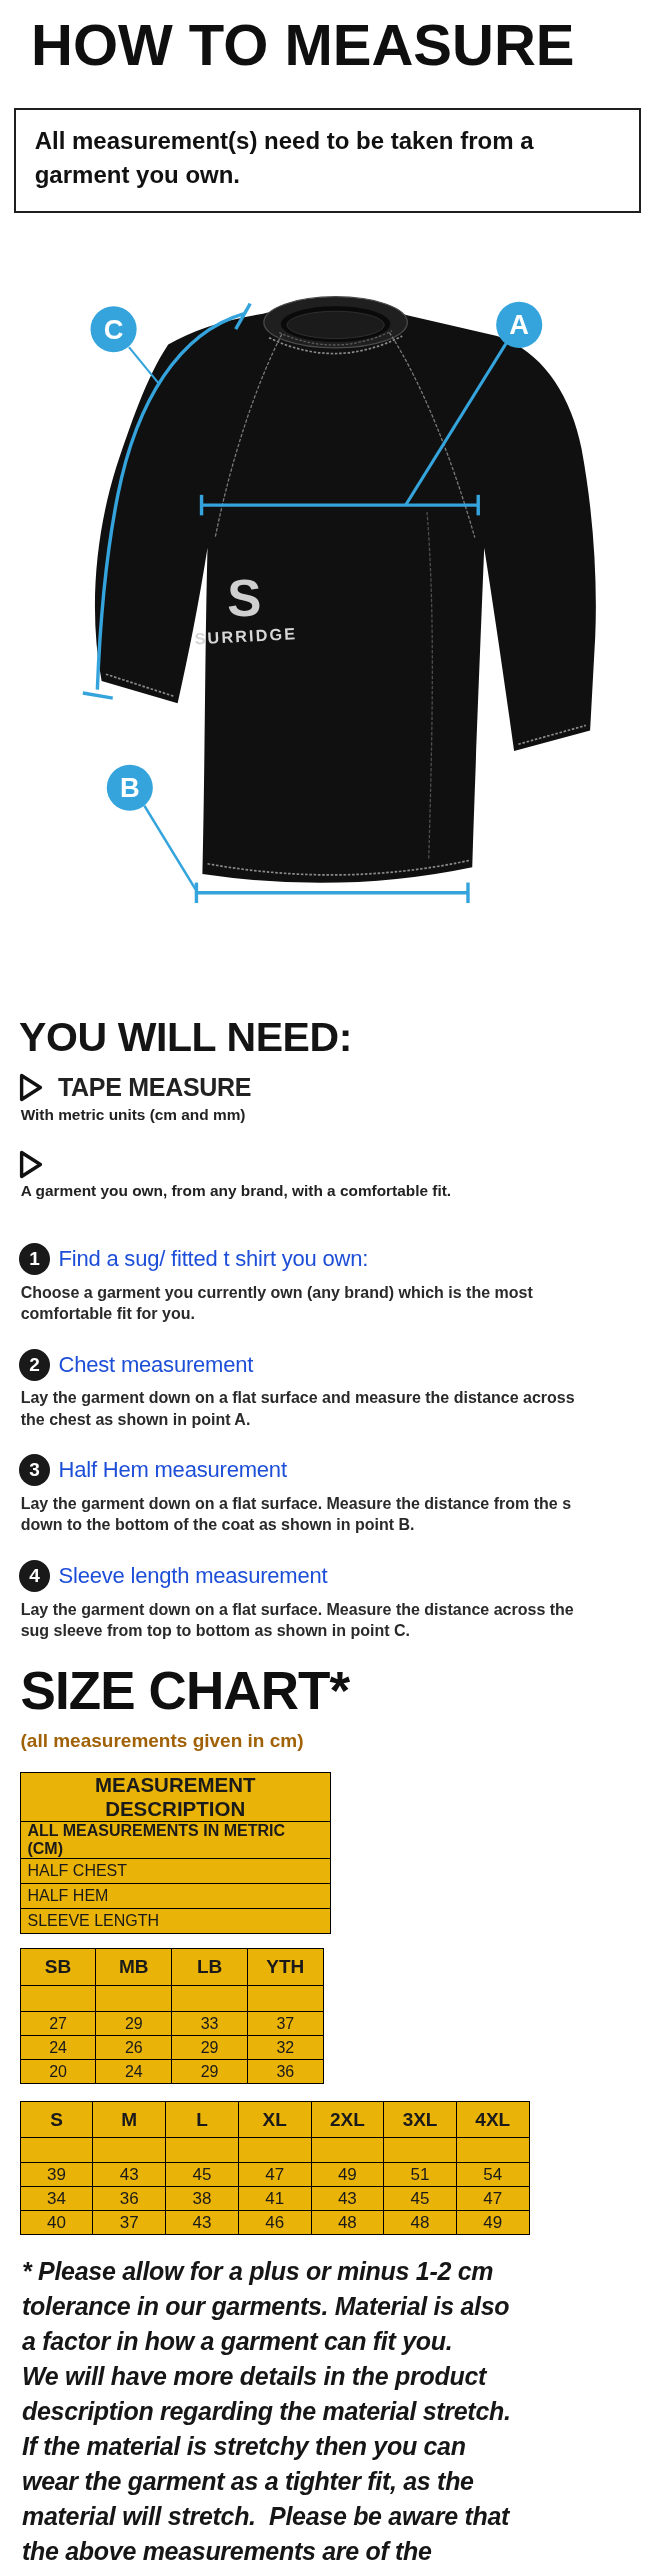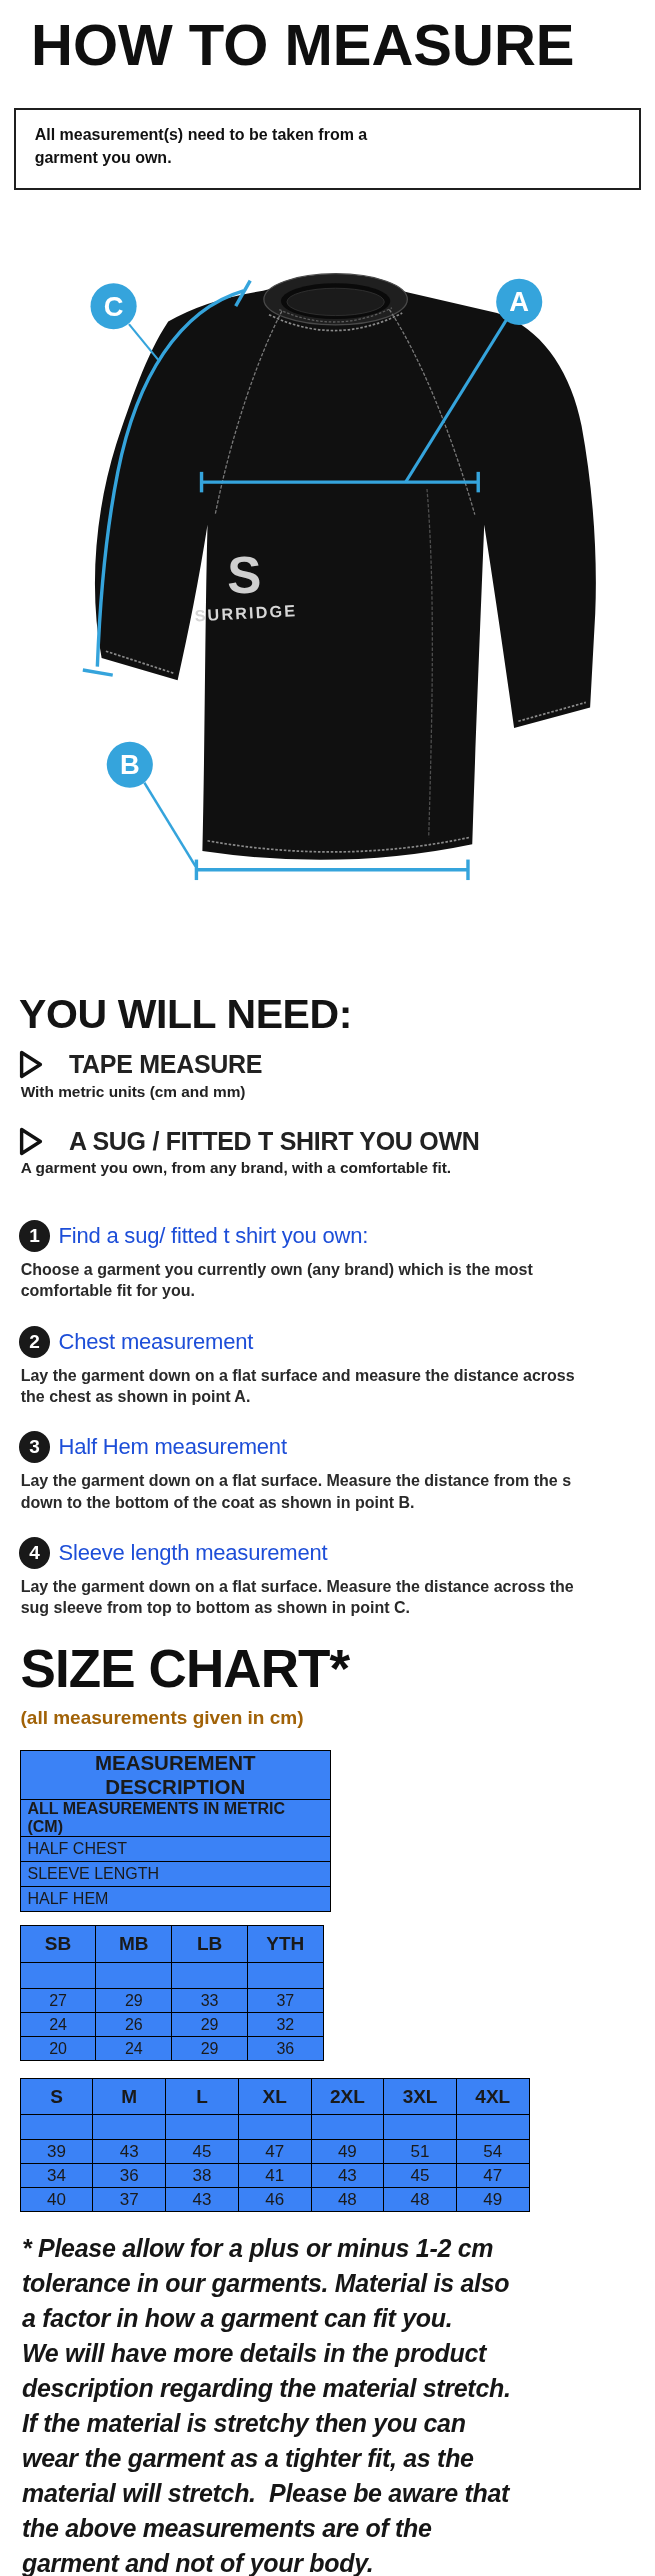--- a/index.html
+++ b/index.html
@@ -7,48 +7,48 @@
   body {
     width:655px; height:2576px; overflow:hidden; background:#fff;
     font-family:"Liberation Sans", sans-serif; color:#1a1a1a; position:relative;
   }
   .page-title {
     margin:15.4px 0 0 31px; font-size:58px; font-weight:700; letter-spacing:0px;
     line-height:1.05; color:#0f0f0f; white-space:nowrap;
   }
   .notice-box {
     margin:32px 13.7px 0 13.7px; border:2.6px solid #1f1f1f; padding:13.7px 19px 19px 19px;
-    font-size:16px; font-weight:700; line-height:1.42; white-space:pre; color:#111;
+    font-size:24px; font-weight:700; line-height:1.42; white-space:pre; color:#111;
   }
   .diagram { position:relative; height:755px; }
   .you-will-need {
     margin:46px 0 0 19px; font-size:41px; font-weight:700; letter-spacing:-0.4px; color:#141414;
   }
   .need-item { margin:26px 0 0 19px; }
   .need-item.first { margin-top:12px; }
-  .need-row { display:flex; align-items:center; gap:26px; }
+  .need-row { display:flex; align-items:center; gap:15px; }
   .need-title { font-size:25px; font-weight:700; letter-spacing:-0.3px; color:#222; }
   .need-sub { font-size:15.4px; font-weight:700; color:#222; margin:3.4px 0 0 1.7px; }
   .steps { margin-top:43px; }
   .step { margin:0 0 0 19px; }
   .step + .step { margin-top:24px; }
   .step-head { display:flex; align-items:center; gap:8.5px; }
   .step-num {
     width:31px; height:32px; background:#191919; border-radius:50%;
     color:#fff; font-size:19px; font-weight:700; display:flex;
     align-items:center; justify-content:center; flex:0 0 auto;
   }
   .step-title { font-size:22px; font-weight:400; letter-spacing:-0.2px; color:#1d4ed8; }
   .step-desc {
     margin:6.8px 0 0 1.7px; font-size:16px; font-weight:700; line-height:21.4px;
     white-space:pre; color:#2a2a2a;
   }
   .size-chart-title { margin:19px 0 0 20.5px; font-size:53px; font-weight:700; letter-spacing:-0.9px; color:#0f0f0f; }
   .size-chart-sub { margin:8.5px 0 0 20.5px; font-size:19px; font-weight:700; color:#a16207; }
-  table { border-collapse:collapse; table-layout:fixed; margin-left:19.7px; background:#3b82f6; }
+  table { border-collapse:collapse; table-layout:fixed; margin-left:19.7px; background:#eab308; }
   td, th { border:1.7px solid #000; color:#1a1a1a; overflow:hidden; }
   .tbl-desc { margin-top:20.5px; width:311px; }
   .tbl-desc .hdr td { height:37px; font-size:20.5px; font-weight:700; text-align:center; }
   .tbl-desc td { height:25px; font-size:16px; text-align:left; padding:0 6.8px; font-weight:400; }
   .tbl-desc .bold td { font-weight:700; }
   .tbl-youth { margin-top:13.7px; width:304px; }
   .tbl-youth .hdr td { height:37px; font-size:19px; font-weight:700; text-align:center; }
   .tbl-youth td { height:24px; font-size:16px; text-align:center; font-weight:400; }
   .tbl-youth .empty td { height:26px; }
   .tbl-adult { margin-top:17px; width:510px; }
@@ -137,21 +137,20 @@
     <span class="need-title">TAPE MEASURE</span>
   </div>
   <div class="need-sub">With metric units (cm and mm)</div>
 </div>
 
 <div class="need-item">
   <div class="need-row">
     <svg width="24" height="29" viewBox="0 0 28 34">
       <polygon points="3,3 25,17 3,31" fill="#fff" stroke="#111" stroke-width="4" stroke-linejoin="round"></polygon>
     </svg>
-    <span class="need-title">A SUG / FITTED T SHIRT YOU OWN</span>
   </div>
   <div class="need-sub">A garment you own, from any brand, with a comfortable fit.</div>
 </div>
 
 <div class="steps">
   <div class="step">
     <div class="step-head">
       <span class="step-num">1</span>
       <span class="step-title">Find a sug/ fitted t shirt you own:</span>
     </div>
@@ -192,24 +191,24 @@
     <tr class="hdr">
       <td>MEASUREMENT DESCRIPTION</td>
     </tr>
     <tr class="bold">
       <td>ALL MEASUREMENTS IN METRIC (CM)</td>
     </tr>
     <tr>
       <td>HALF CHEST</td>
     </tr>
     <tr>
+      <td>HALF HEM</td>
+    </tr>
+    <tr>
       <td>SLEEVE LENGTH</td>
-    </tr>
-    <tr>
-      <td>HALF HEM</td>
     </tr>
   </tbody>
 </table>
 
 <table class="tbl-youth">
   <tbody>
     <tr class="hdr">
       <td>SB</td>
       <td>MB</td>
       <td>LB</td>

